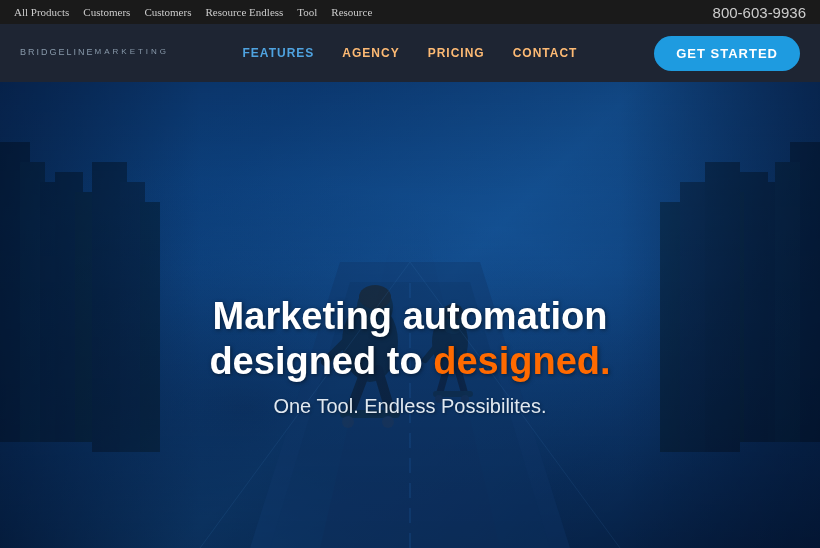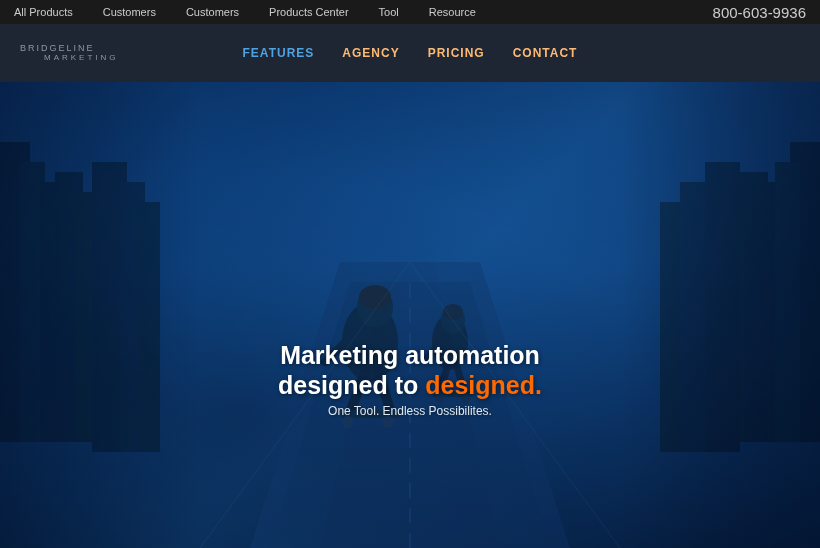--- a/index.html
+++ b/index.html
@@ -11,21 +11,22 @@
       color: #ccc;
       font-size: 11px;
       display: flex;
       align-items: center;
       justify-content: space-between;
       padding: 0 14px;
       height: 24px;
     }
     #utility-bar .left-links {
       display: flex;
-      gap: 30px;
+      gap: 14px;
+      font-family: Liberation Serif, serif;
     }
     #utility-bar .left-links a {
       color: #ccc;
       text-decoration: none;
       font-size: 11px;
     }
     #utility-bar .phone {
       color: #ccc;
       font-size: 15px;
     }
@@ -36,42 +37,41 @@
       height: 58px;
       display: flex;
       align-items: center;
       justify-content: space-between;
       padding: 0 20px;
       position: relative;
       z-index: 10;
     }
     #logo {
       display: flex;
-      flex-direction: column;
+      flex-direction: row;
       line-height: 1.1;
     }
     #logo .bridgeline {
       font-size: 9px;
       color: #8899aa;
       letter-spacing: 2px;
       text-transform: uppercase;
     }
     #logo .unbound {
       font-size: 22px;
       font-weight: 900;
       color: #ffffff;
       letter-spacing: 1px;
       line-height: 1;
     }
     #logo .marketing {
       font-size: 8px;
       color: #8899aa;
       letter-spacing: 3px;
       text-transform: uppercase;
-      margin-left: 24px;
     }
 
     #nav-links {
       display: flex;
       align-items: center;
       gap: 28px;
       position: absolute;
       left: 50%;
       transform: translateX(-50%);
     }
@@ -150,65 +150,66 @@
     
     #hero-content {
       position: absolute;
       bottom: 130px;
       left: 50%;
       transform: translateX(-50%);
       text-align: center;
       width: 600px;
     }
     #hero-heading {
-      font-size: 25px;
+      font-size: 38px;
       font-weight: 900;
       color: #ffffff;
       line-height: 1.2;
-      margin-bottom: 4px;
+      margin-bottom: 10px;
       text-shadow: 1px 1px 4px rgba(0,0,0,0.5);
     }
     #hero-heading .convert {
       color: #ff6a00;
     }
     #hero-subheading {
-      font-size: 12px;
+      font-size: 20px;
       color: #e0e8f0;
       font-weight: 400;
       text-shadow: 1px 1px 3px rgba(0,0,0,0.4);
     }
   </style>
 </head>
 <body>
 
 <div id="utility-bar">
   <div class="left-links">
     <a>All Products</a>
     <a>Customers</a>
     <a>Customers</a>
-    <a>Products Center</a>
+    <a>Resource Endless</a>
     <a>Tool</a>
     <a>Resource</a>
   </div>
   <div class="phone">800-603-9936</div>
 </div>
 
 <nav id="main-nav">
   <div id="logo">
     <span class="bridgeline">BRIDGELINE</span>
     <span class="marketing">MARKETING</span>
   </div>
 
   <div id="nav-links">
     <a class="active">FEATURES</a>
     <a>AGENCY</a>
     <a>PRICING</a>
     <a>CONTACT</a>
   </div>
 
+  <button id="get-started-btn">GET STARTED</button>
 </nav>
 
 <section id="hero">
   <div id="hero-bg"></div>
   <div id="hero-overlay"></div>
   <div id="hero-scene">
     <div class="tree-left"></div>
     <div class="tree-right"></div>
     <div class="road"></div>
 

